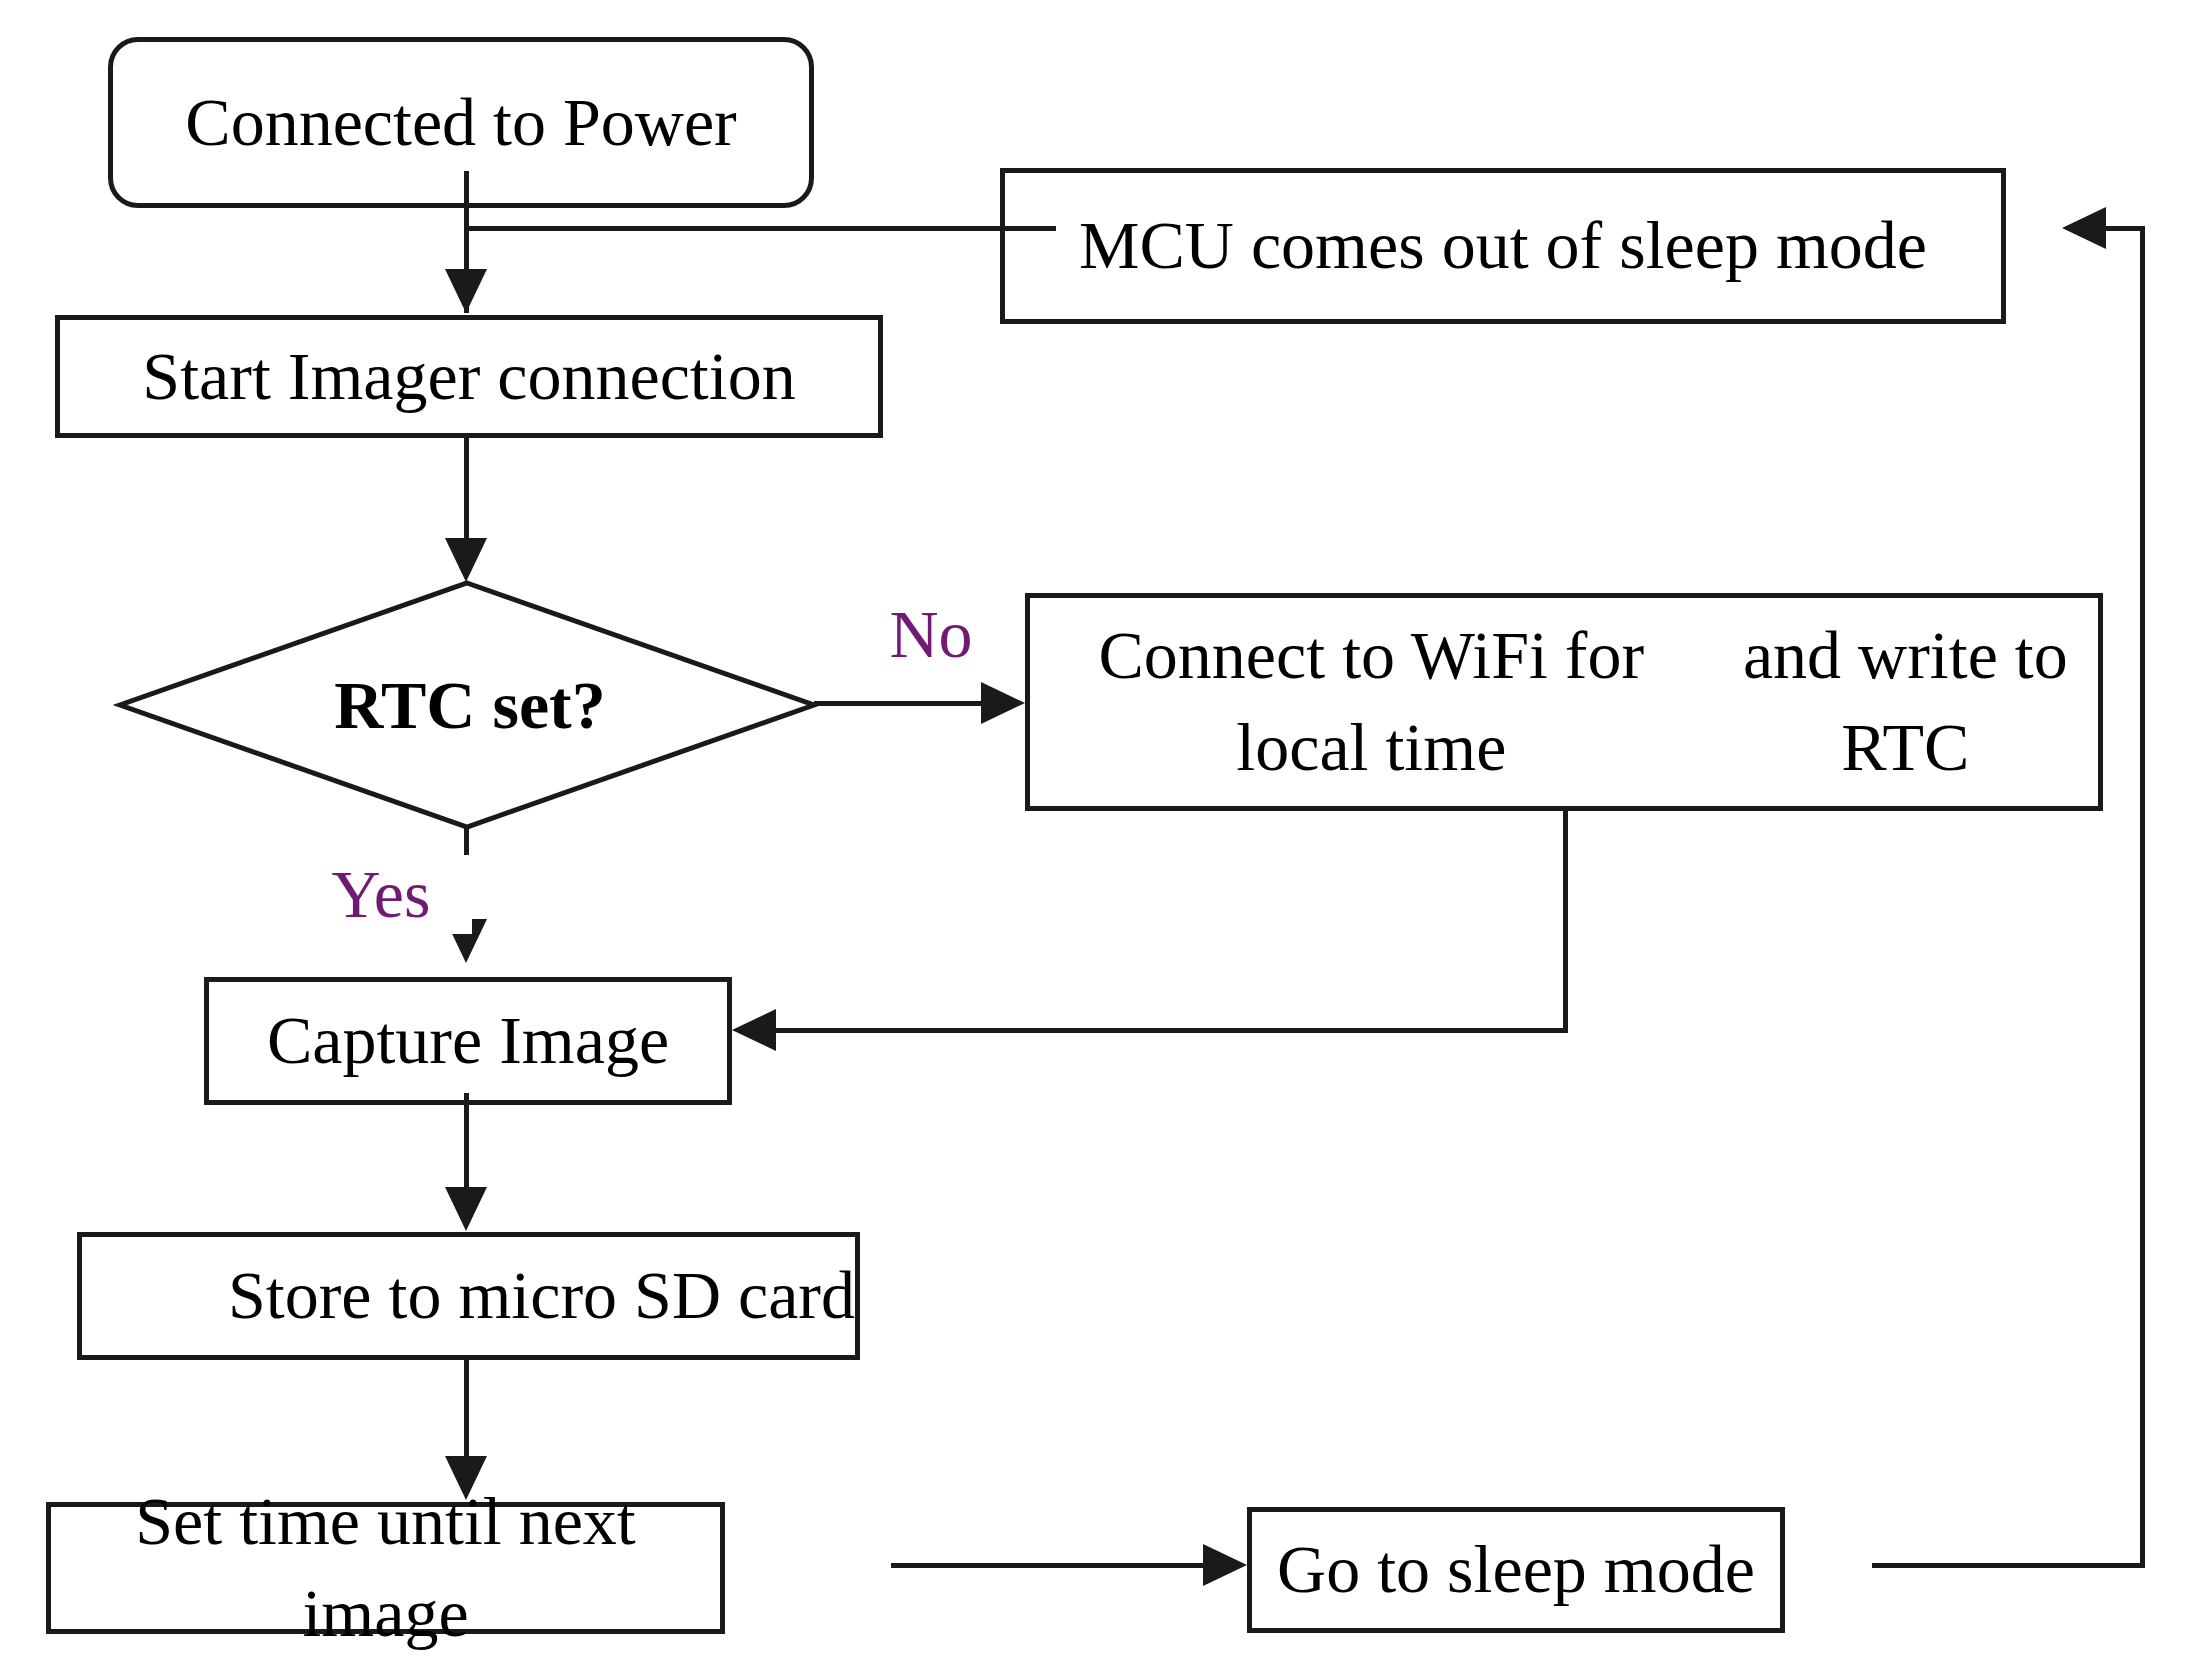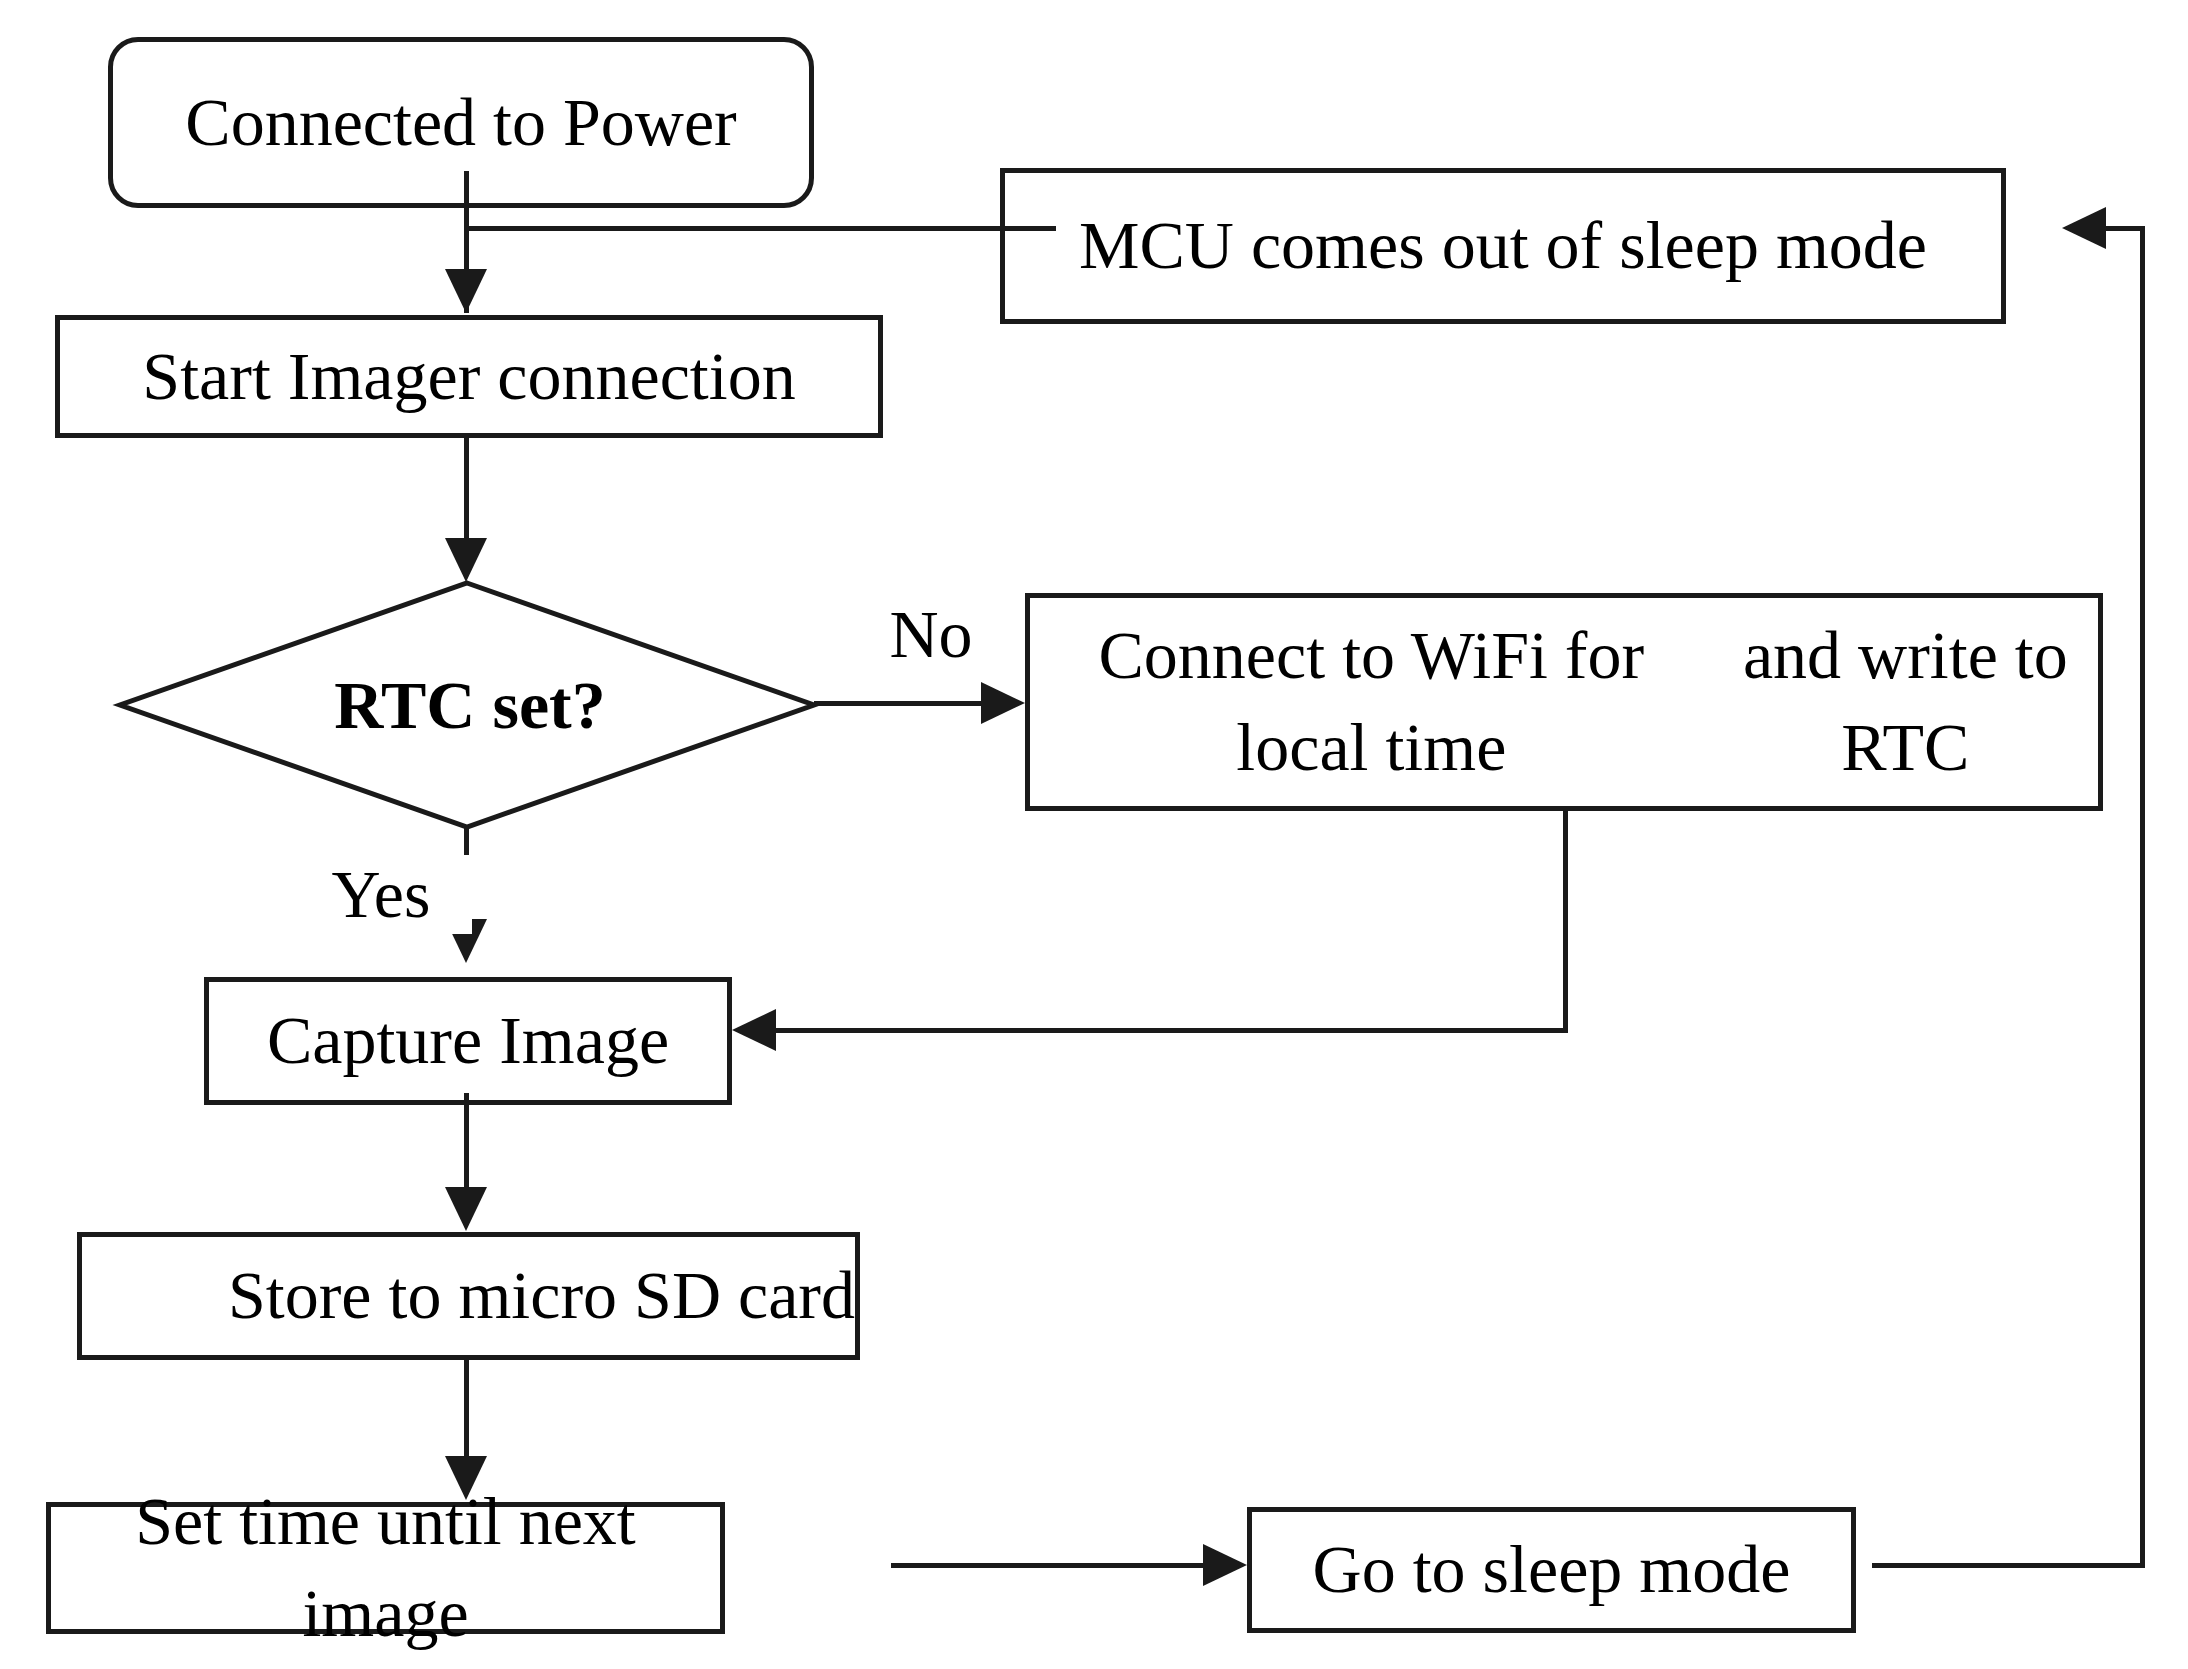--- a/index.html
+++ b/index.html
@@ -53,21 +53,21 @@
   }
   .arrow.right {
     border-top: 21px solid transparent;
     border-bottom: 21px solid transparent;
     border-left: 44px solid #1a1a1a;
   }
   .edge-label {
     position: absolute;
     font-size: 68px;
     text-align: center;
-    color: #000000;
+    color: #701a75;
     background: #ffffff;
     padding: 0 6px;
     white-space: nowrap;
   }
   .diamond-svg { position: absolute; }
   .diamond-label {
     position: absolute;
     display: flex;
     align-items: center;
     justify-content: center;
@@ -111,21 +111,21 @@
   </div>
 
   <div class="node" style="left:77px; top:1232px; width:783px; height:128px;justify-content:flex-end;">
     <span>Store to micro SD card</span>
   </div>
 
   <div class="node" style="left:46px; top:1502px; width:679px; height:132px;">
     <span>Set time until next image</span>
   </div>
 
-  <div class="node" style="left:1247px; top:1507px; width:609px; height:126px;">
+  <div class="node" style="left:1247px; top:1507px; width:538px; height:126px;">
     <span>Go to sleep mode</span>
   </div>
 
   <div class="edge v" style="left:464px; top:171px; height:142px;"></div>
   <div class="arrow down" style="left:445px; top:269px;"></div>
 
   <div class="edge h" style="left:466px; top:226px; width:590px;"></div>
 
   <div class="edge v" style="left:464px; top:438px; height:104px;"></div>
   <div class="arrow down" style="left:445px; top:538px;"></div>

